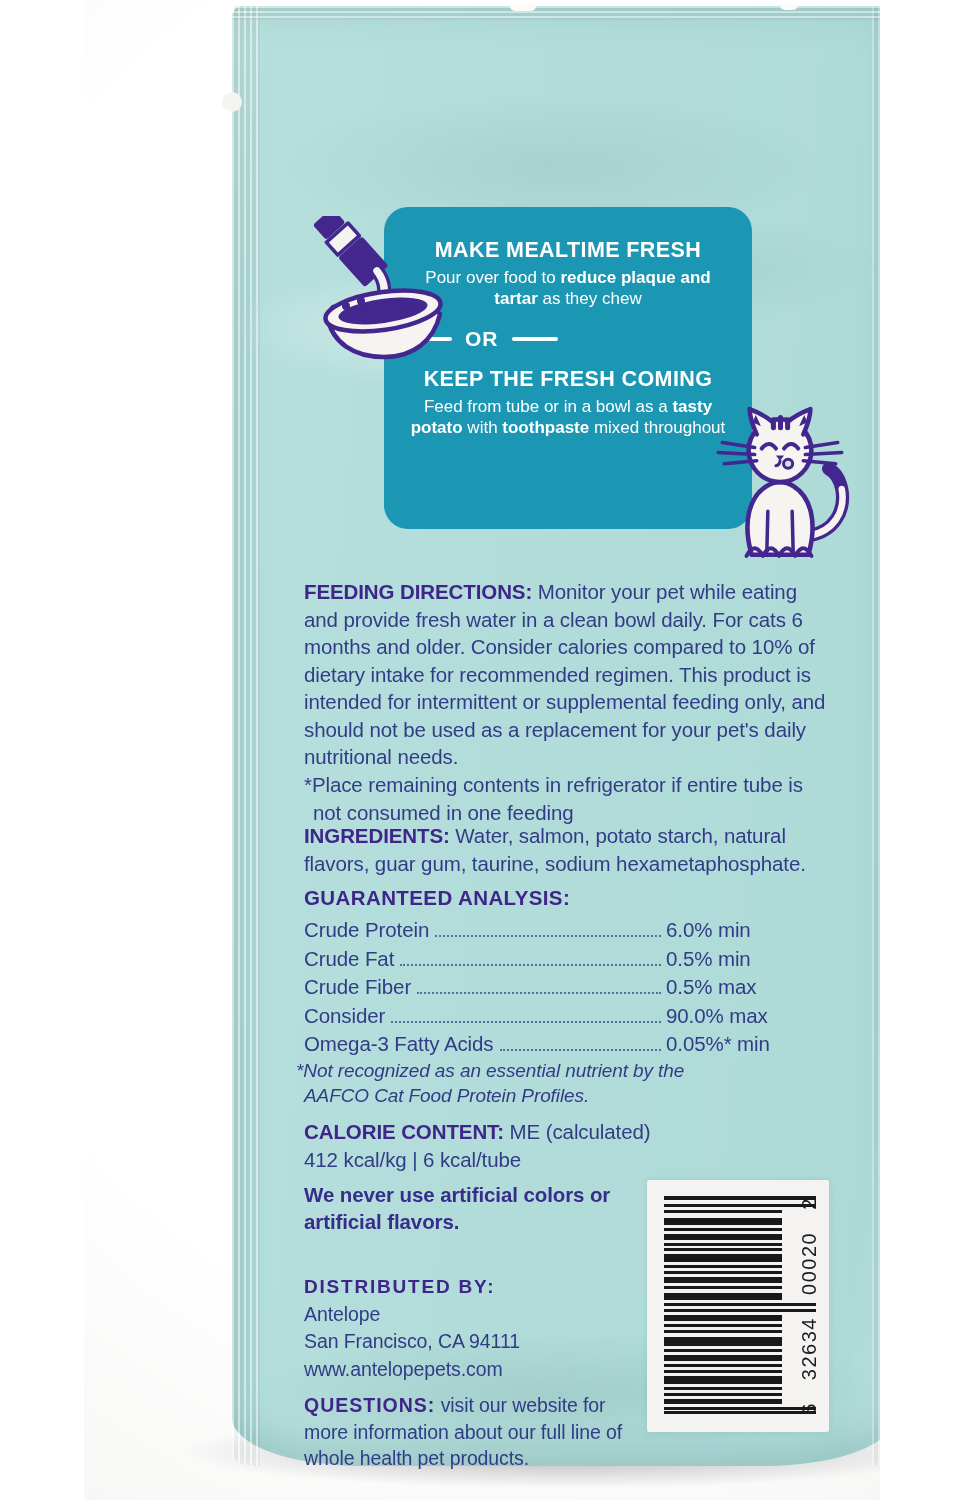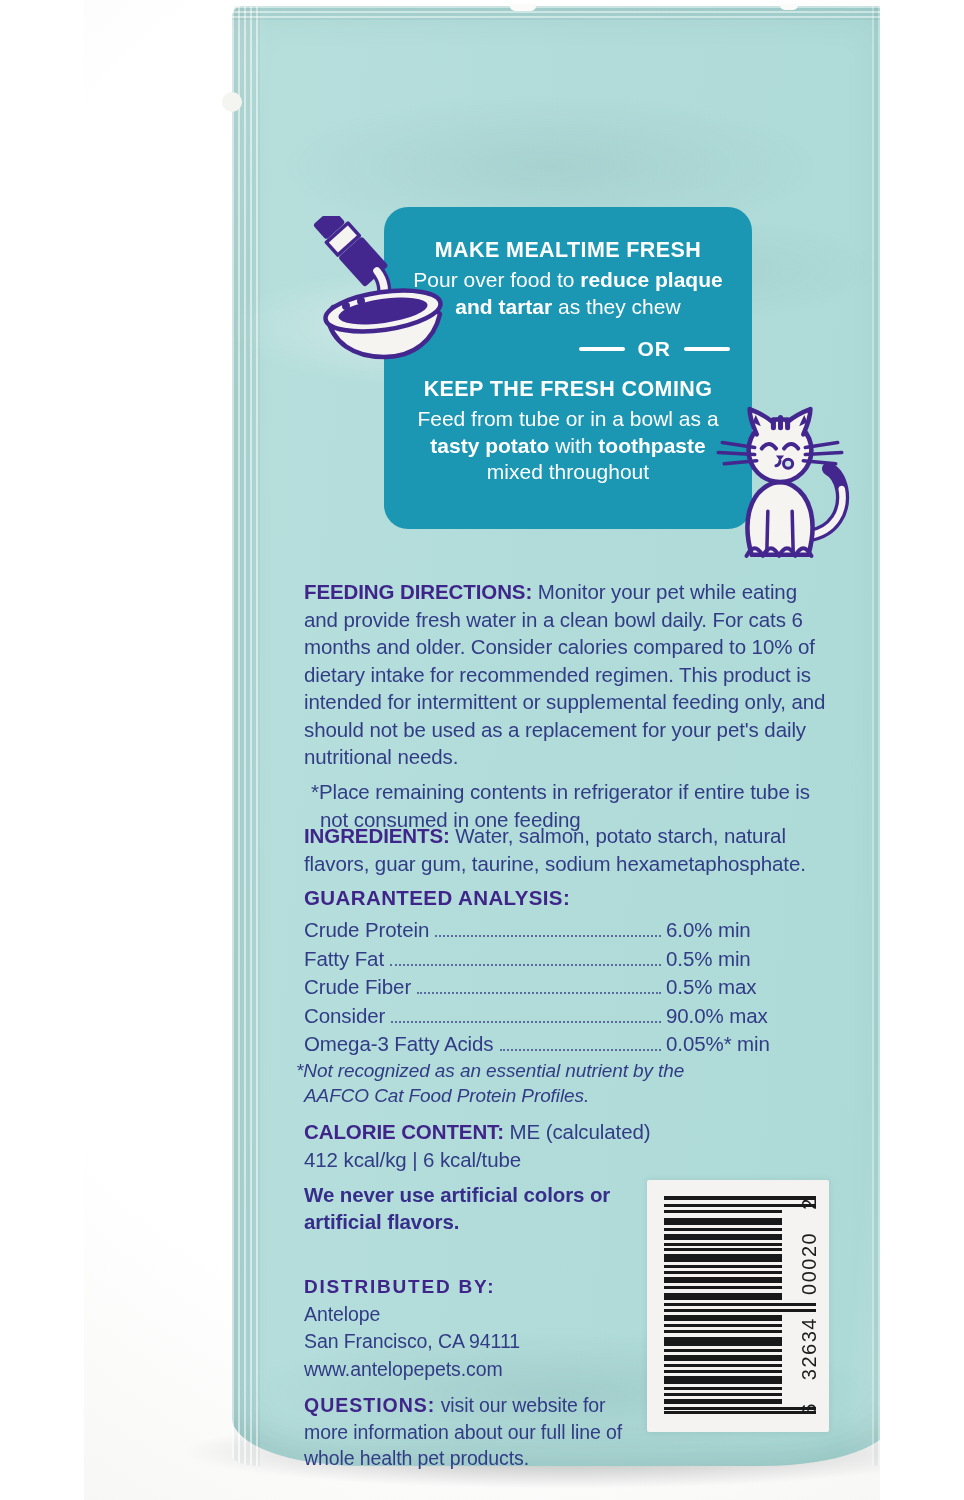--- a/index.html
+++ b/index.html
@@ -37,23 +37,23 @@
   .notch.nl{left:138px;top:92px;width:20px;height:20px;}
   .notch.nr{left:796px;top:94px;width:20px;height:20px;}
   .tab{position:absolute;background:#fbfbf9;border-radius:0 0 5px 5px;}
   .tab.t1{left:426px;top:4px;width:26px;height:7px;}
   .tab.t2{left:696px;top:4px;width:18px;height:6px;}
 
   
   .panel{position:absolute;left:152px;top:201px;width:368px;height:322px;background:#1b96b3;
     border-radius:24px;color:#ffffff;text-align:center;box-sizing:border-box;padding:30px 22px 0;}
   .panel-h{font-weight:bold;font-size:21.5px;letter-spacing:.4px;line-height:1.25;}
-  .panel-p{margin:3px auto 0;width:318px;font-size:21px;line-height:1.27;}
+  .panel-p{margin:3px auto 0;width:318px;font-size:17px;line-height:1.27;}
   .panel-p b{font-weight:bold;}
-  .or-row{display:flex;align-items:center;justify-content:flex-end;gap:13px;margin:17px 0 15px;}
+  .or-row{display:flex;align-items:center;justify-content:flex-start;gap:13px;margin:17px 0 15px;}
   .or-dash{display:inline-block;width:46px;height:4px;background:#ffffff;border-radius:2px;}
   .or-label{font-weight:bold;font-size:21px;letter-spacing:1px;}
 
   .illo{position:absolute;}
   .illo.tube{left:62px;top:210px;width:180px;height:158px;}
   .illo.cat{left:472px;top:400px;width:152px;height:162px;}
 
   
   .txt{position:absolute;color:#323c86;font-size:20.5px;line-height:1.345;letter-spacing:-0.1px;}
   .lbl{color:#3f2589;font-weight:bold;}
@@ -148,36 +148,36 @@
         <path d="M71,49 h8 l-4,5 z" fill="#43278f"></path>
         <path d="M75,54 q0,4 -4,5" fill="none" stroke="#43278f" stroke-width="3"></path>
         <circle cx="83" cy="57" r="4.5" fill="#cfe8e4" stroke="#43278f" stroke-width="3"></circle>
         <path d="M18,36 L50,41 M14,46 L50,48 M20,57 L52,54" stroke="#43278f" stroke-width="3.5" fill="none"></path>
         <path d="M132,36 L100,41 M136,46 L100,48 M130,57 L98,54" stroke="#43278f" stroke-width="3.5" fill="none"></path>
       </g>
     </svg>
 
     <div class="txt sec-feeding">
       <p style="margin:0"><span class="lbl">FEEDING DIRECTIONS:</span> <span>Monitor your pet while eating and provide fresh water in a clean bowl daily. For cats 6 months and older. Consider calories compared to 10% of dietary intake for recommended regimen. This product is intended for intermittent or supplemental feeding only, and should not be used as a replacement for your pet's daily nutritional needs.</span></p>
-      <p class="note" style="margin:7px">*Place remaining contents in refrigerator if entire tube is not consumed in one feeding</p>
+      <p class="note" style="margin:0">*Place remaining contents in refrigerator if entire tube is not consumed in one feeding</p>
     </div>
 
     <div class="txt sec-ingredients">
       <span class="lbl">INGREDIENTS:</span> <span>Water, salmon, potato starch, natural flavors, guar gum, taurine, sodium hexametaphosphate.</span>
     </div>
 
     <div class="txt lbl sec-analysis-label">GUARANTEED ANALYSIS:</div>
     <div class="txt analysis-table">
       <div class="analysis-row">
         <span>Crude Protein</span>
           <span class="dots"></span>
           <span class="val">6.0% min</span>
       </div>
       <div class="analysis-row">
-        <span>Fatty Fat</span>
+        <span>Crude Fat</span>
           <span class="dots"></span>
           <span class="val">0.5% min</span>
       </div>
       <div class="analysis-row">
         <span>Crude Fiber</span>
           <span class="dots"></span>
           <span class="val">0.5% max</span>
       </div>
       <div class="analysis-row">
         <span>Consider</span>

